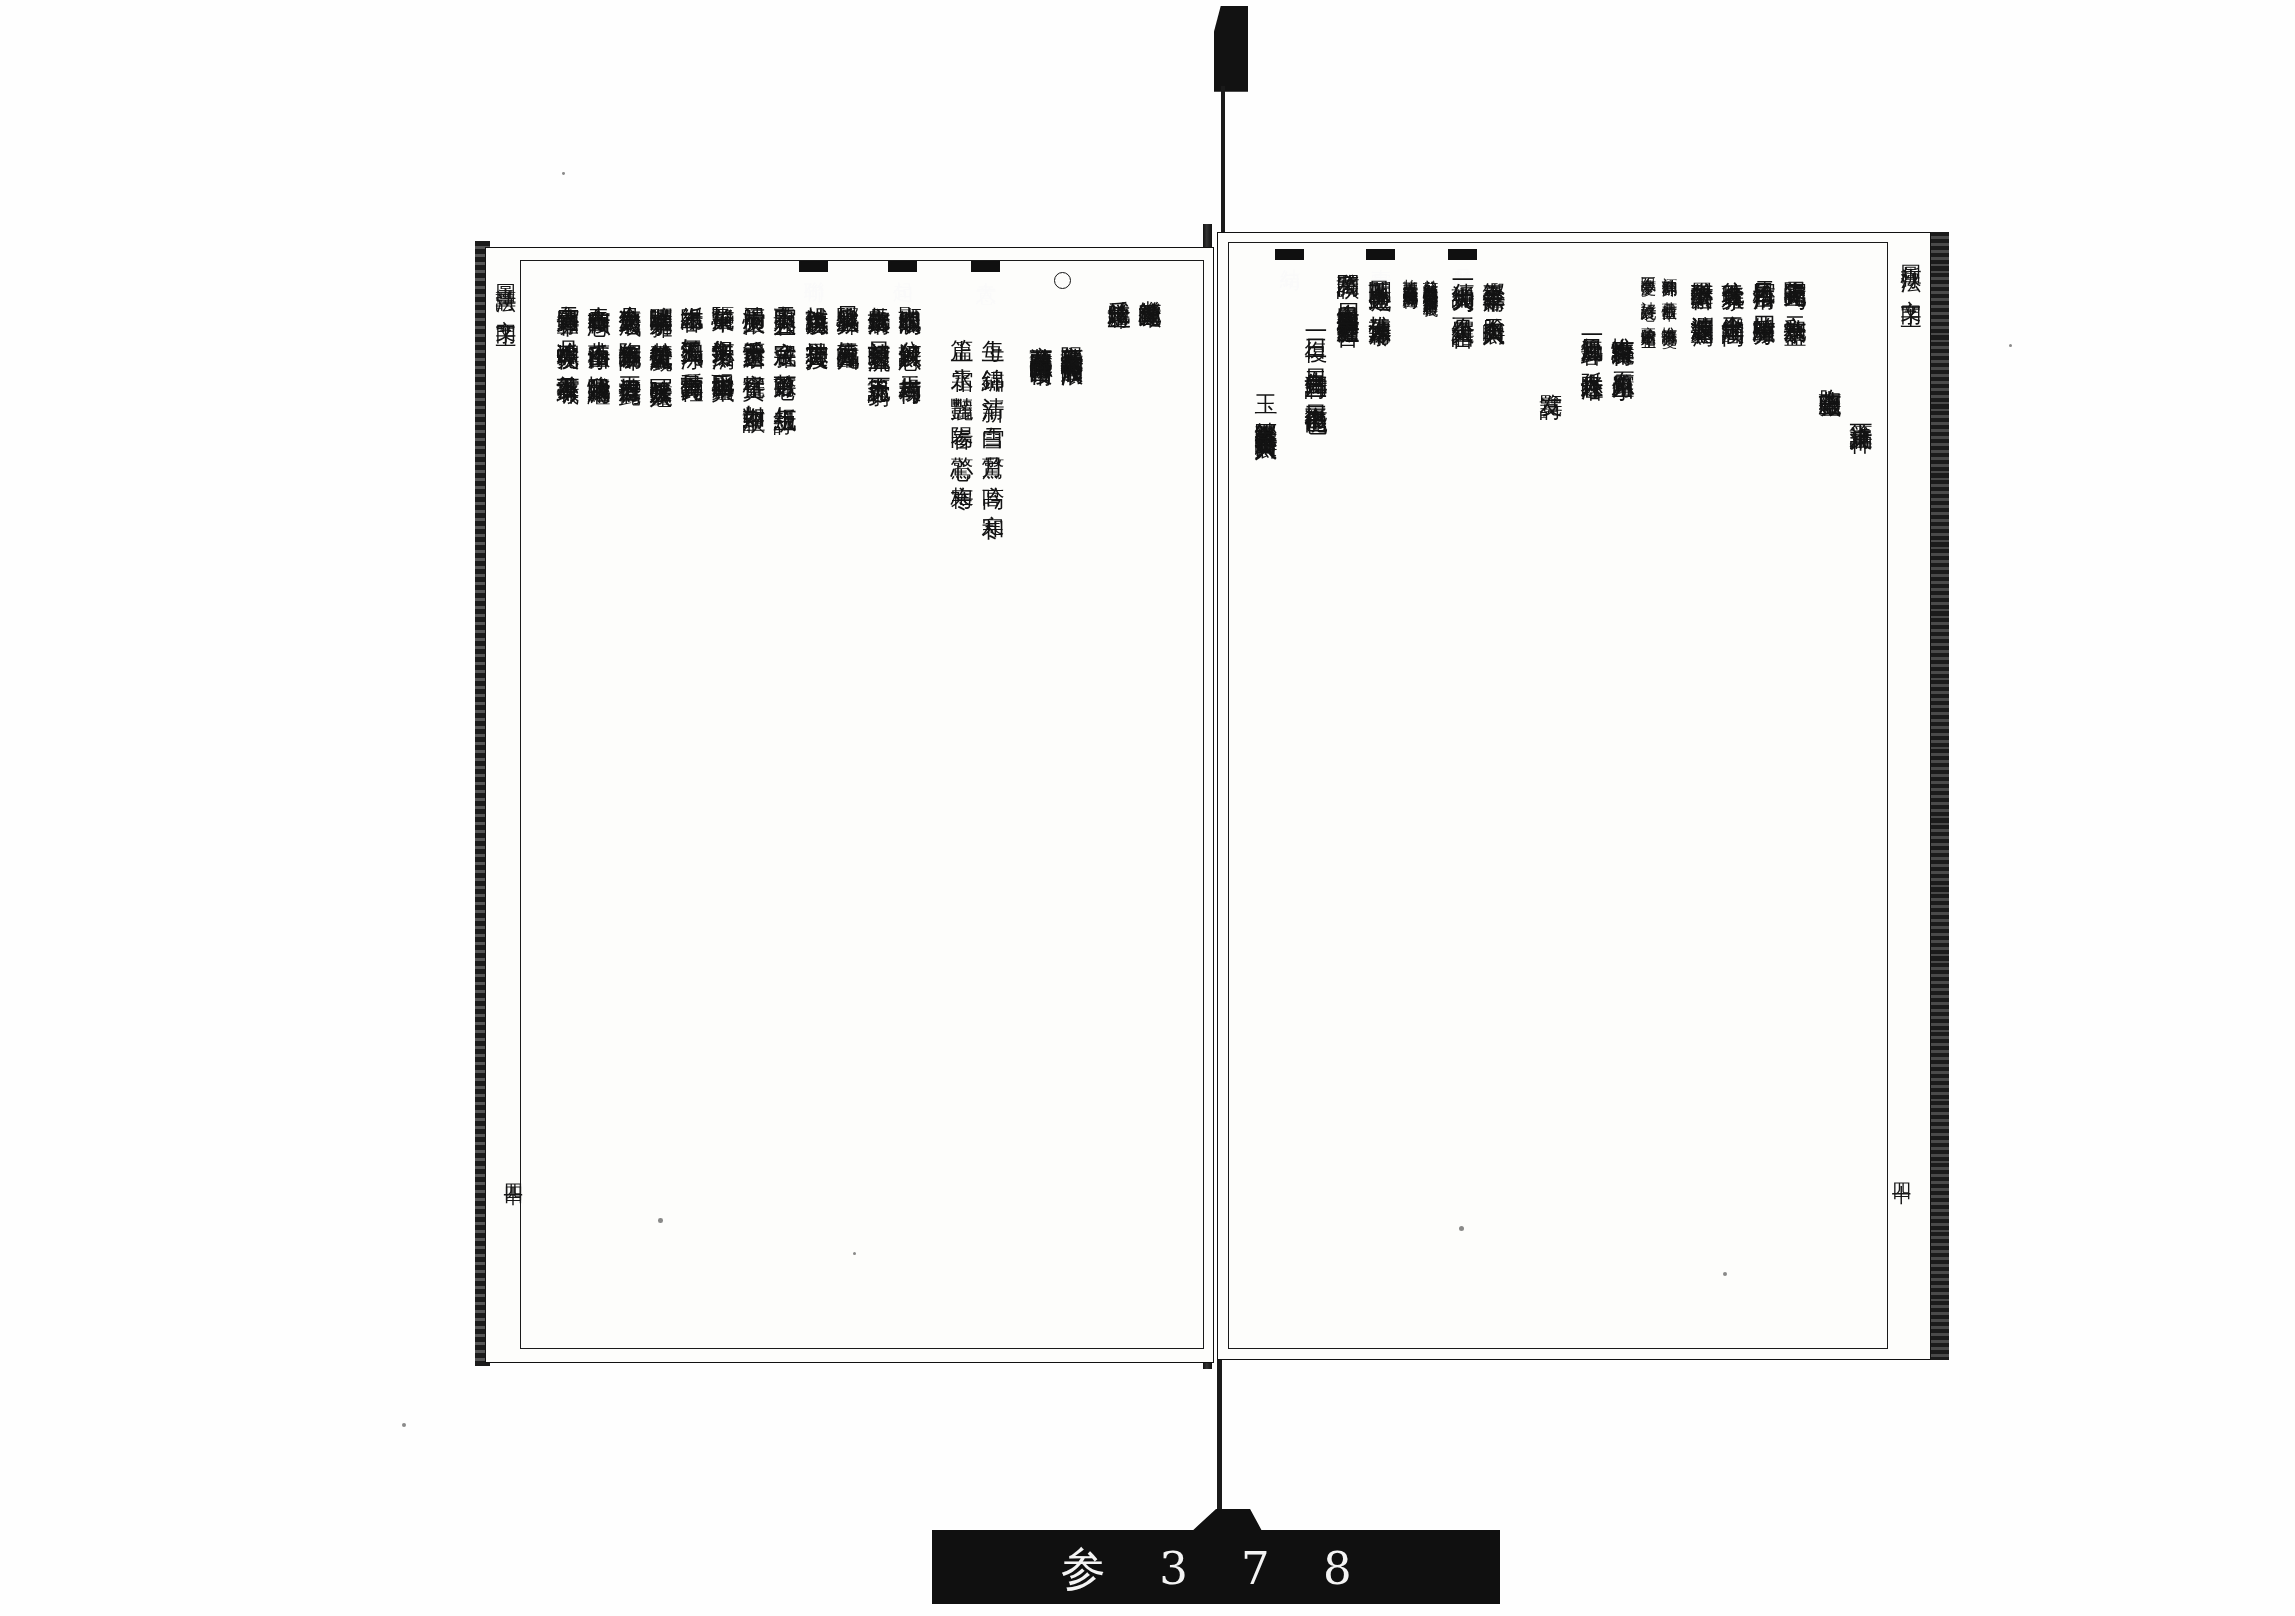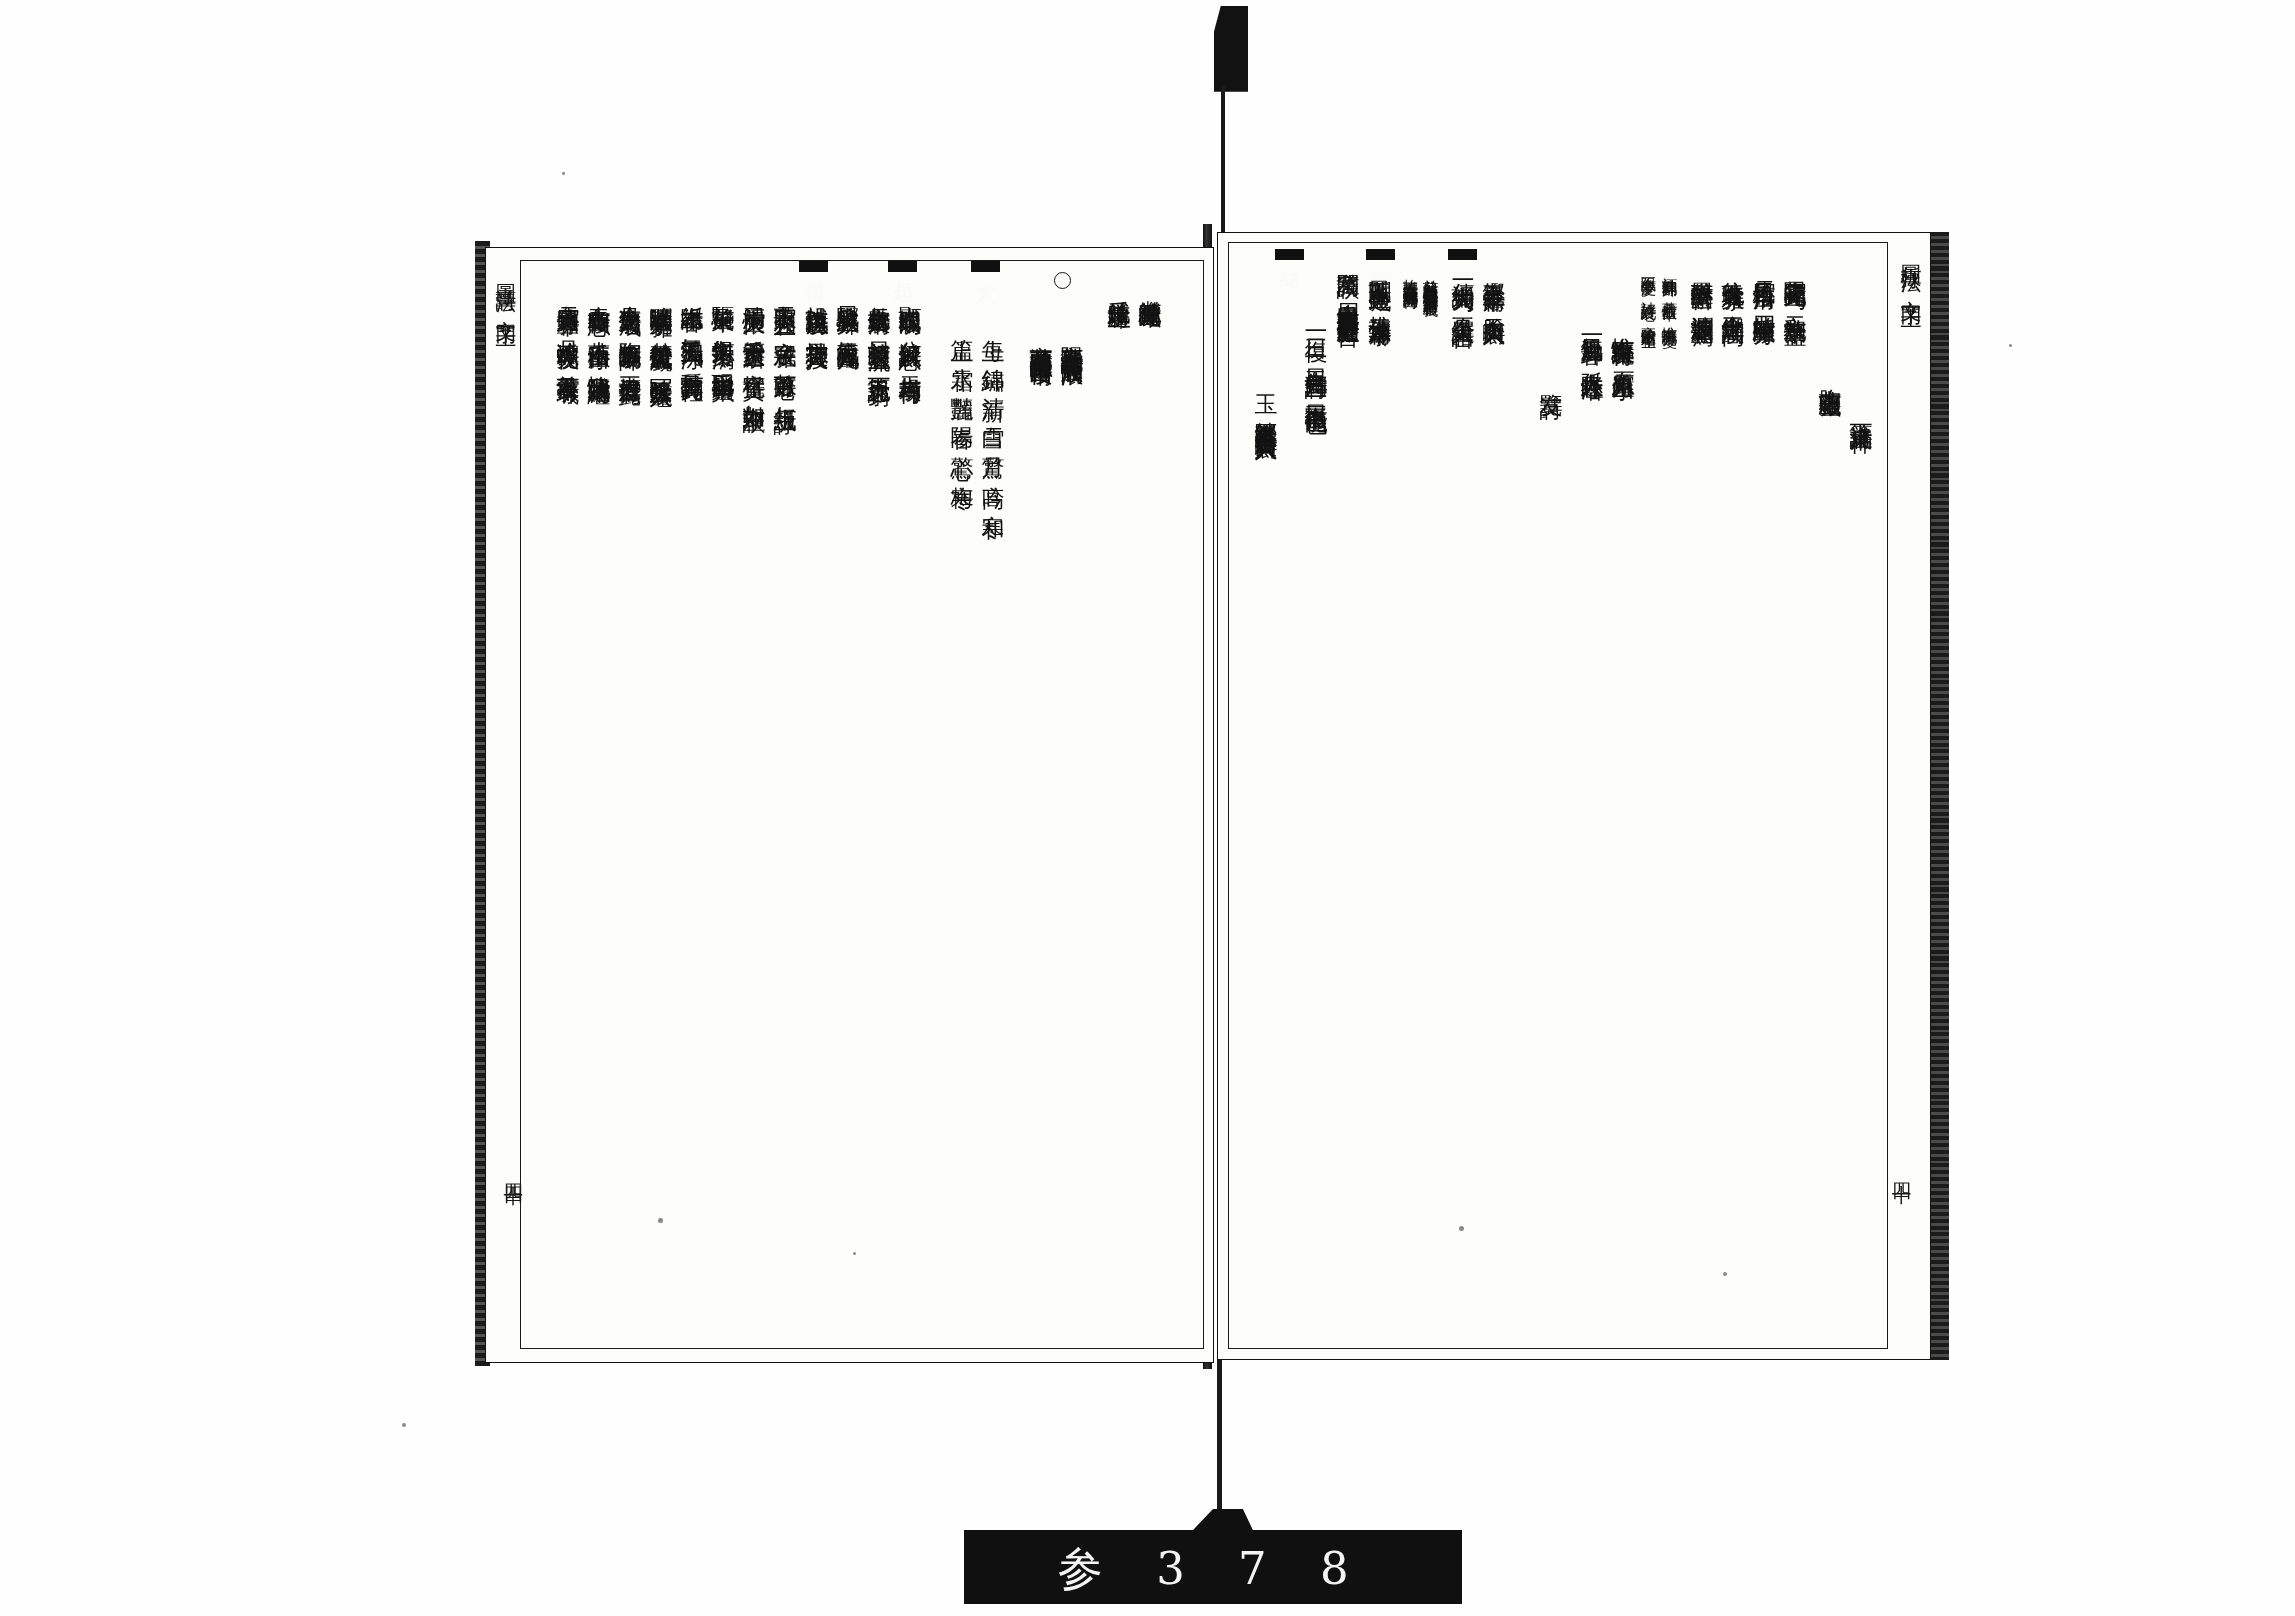--- a/index.html
+++ b/index.html
@@ -76,22 +76,22 @@
   }
   #spine-line-2 {
     left: 1217px; top: 1360px;
     width: 5.2px; height: 152px;
     background: #1a1a1a;
   }
 
   
   #bottom-label {
     position: absolute;
-    left: 964px; top: 1509px;
-    width: 498px; height: 95px;
+    left: 932px; top: 1509px;
+    width: 568px; height: 95px;
     background: #101010;
     clip-path: polygon(0 22%, 46% 22%, 50% 0, 56% 0, 58% 22%, 100% 22%, 100% 100%, 0 100%);
   }
   #bottom-label .lbl-chars {
     position: absolute;
     left: 0; right: 0; top: 30px;
     text-align: center;
     color: #f4f4f4;
     font-size: 45px;
     letter-spacing: 19.5px;

